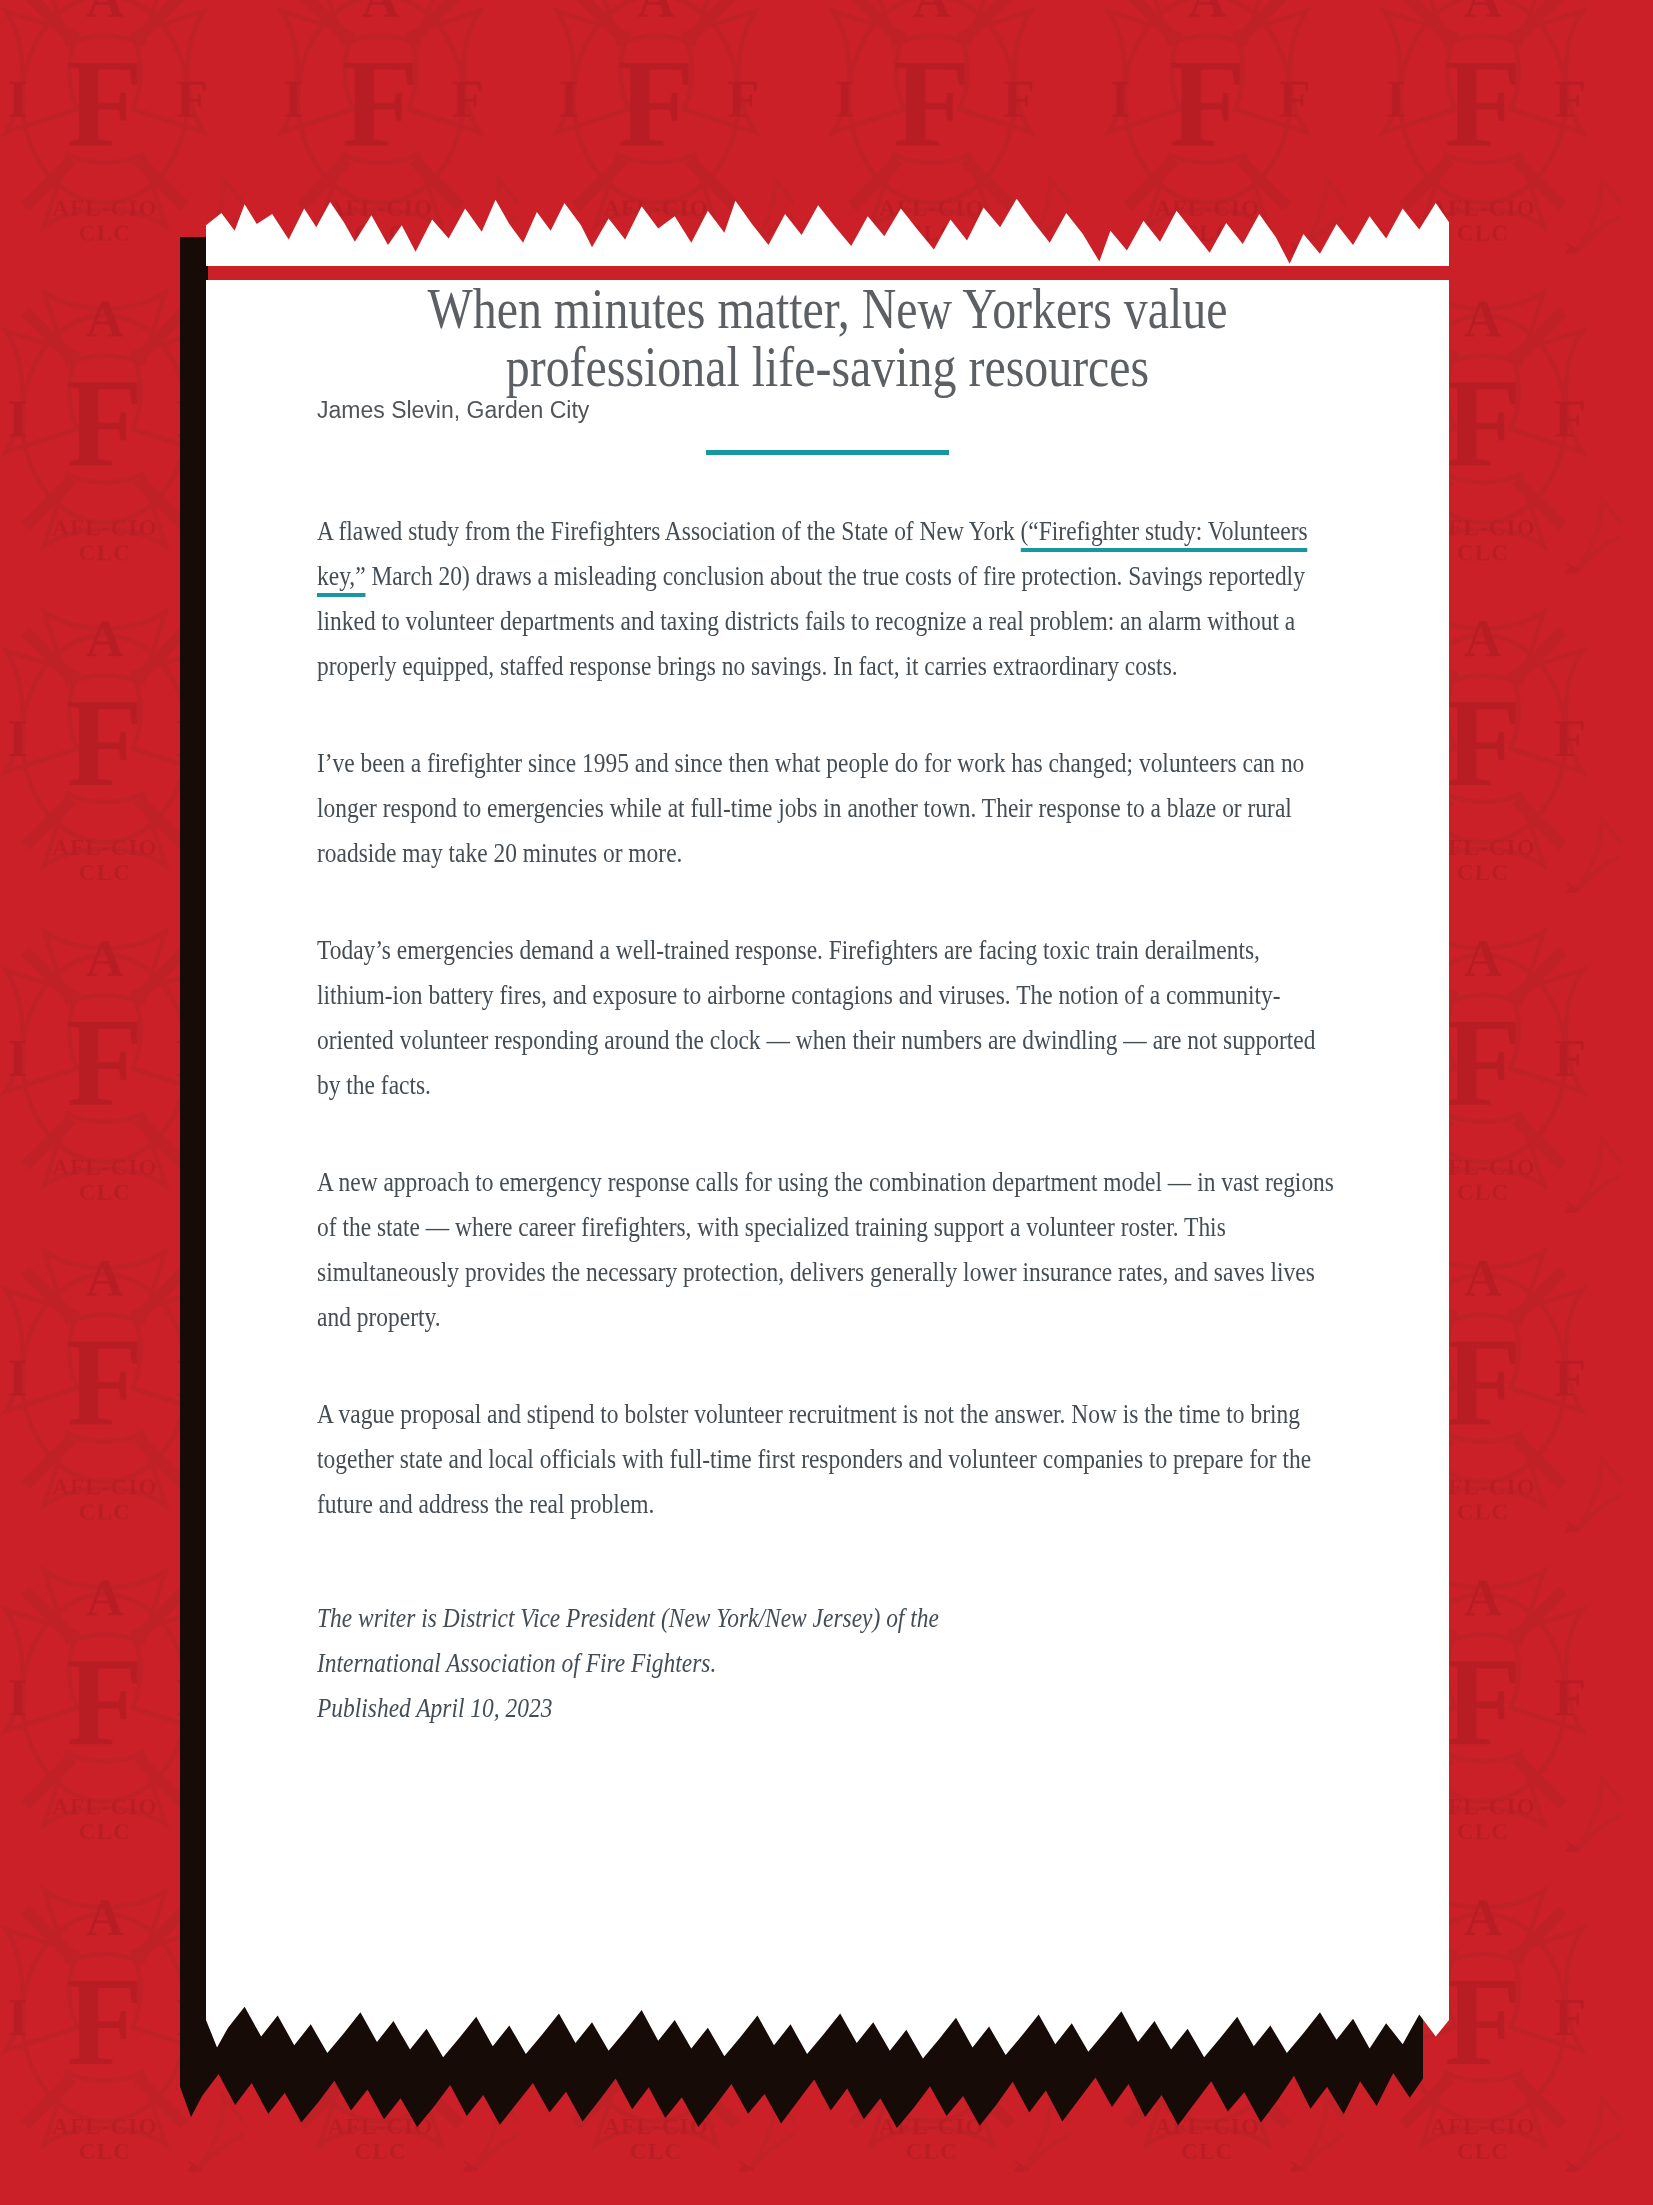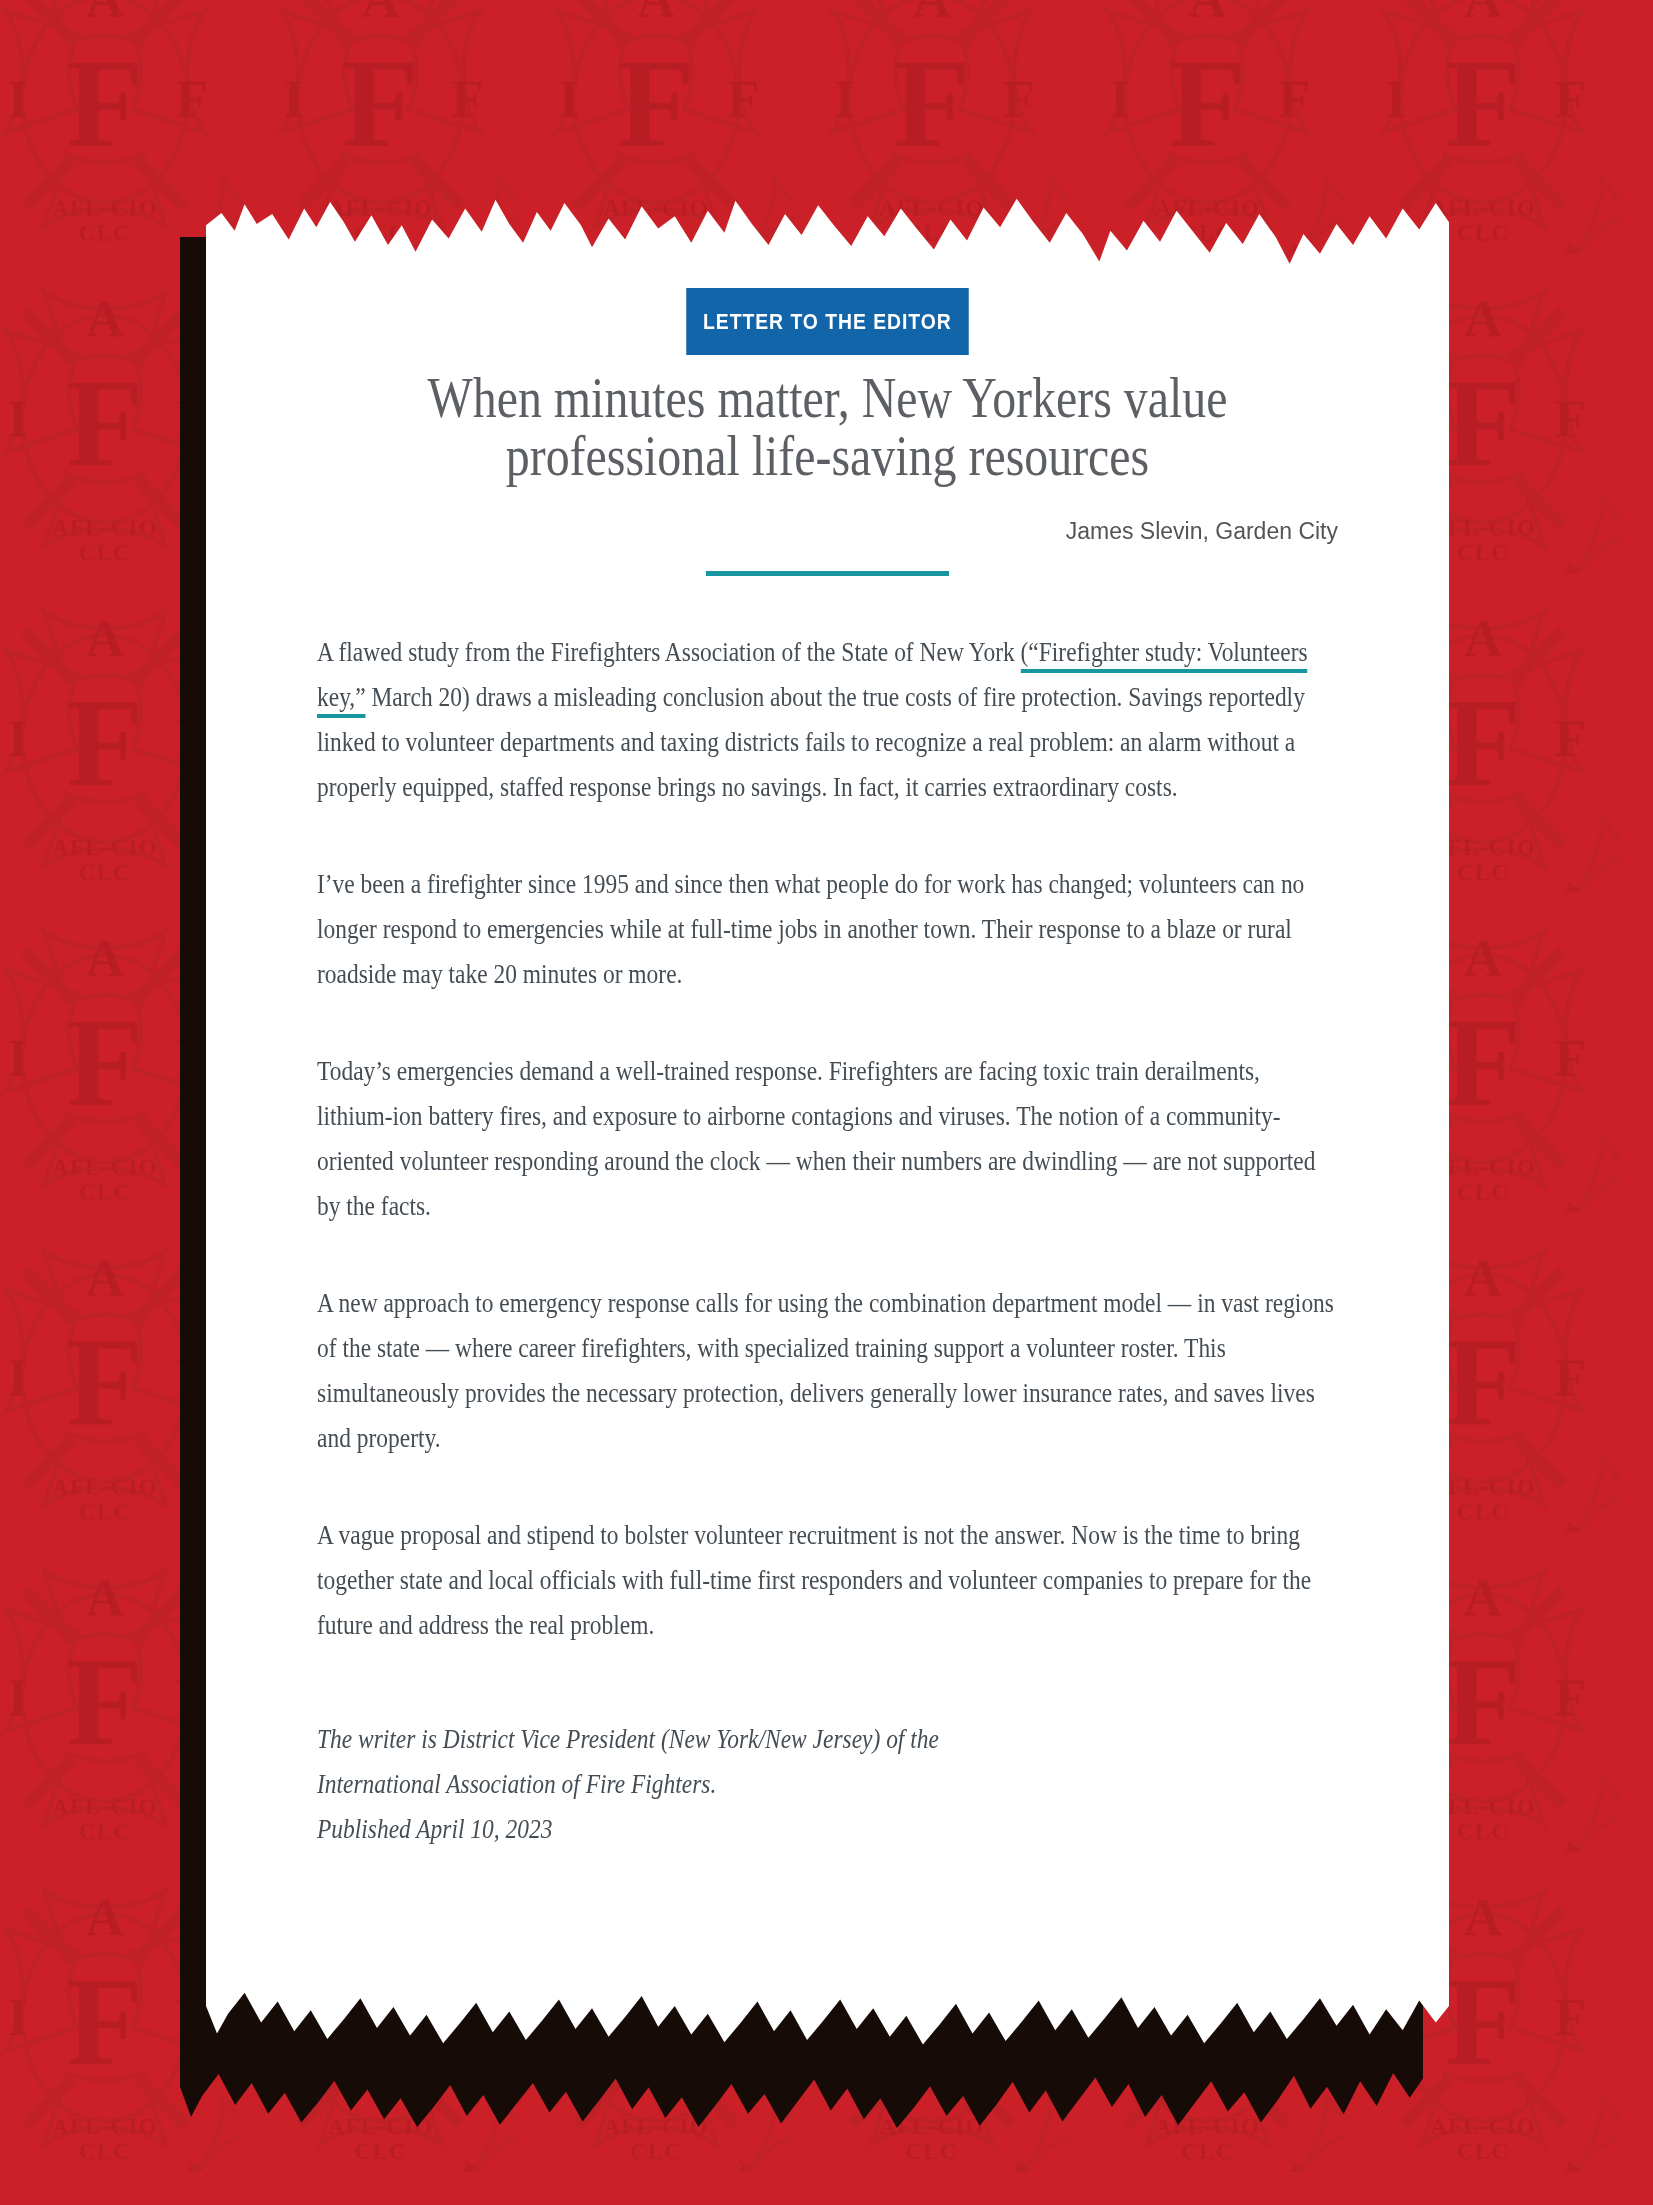--- a/index.html
+++ b/index.html
@@ -16,21 +16,21 @@
   .paper{position:absolute;left:206px;top:192px;width:1243px;height:1859px;}
   .torn-top,.torn-bottom{display:block;width:1243px;height:74px;}
   .torn-bottom{height:67px;}
   .paper-body{width:1243px;height:1718px;background:var(--paper-white);box-sizing:border-box;padding:0 111px;overflow:visible;}
   .badge-row{text-align:center;margin:0;padding-top:22px;}
   .badge{display:inline-block;background:var(--badge-blue);color:#fff;
     font-family:"Liberation Sans",sans-serif;font-weight:700;font-size:22px;line-height:67px;
     letter-spacing:1.1px;padding:0 19px;transform:scaleX(.88);}
   .headline{margin-top:14.3px;text-align:center;color:var(--headline-gray);
     font-size:57px;line-height:58px;font-weight:400;transform:scaleX(.84);}
-  .byline{margin-top:32px;text-align:right;color:var(--byline-gray);
+  .byline{text-align:left;color:var(--byline-gray);
     font-family:"Liberation Sans",sans-serif;font-size:23px;line-height:29px;}
   .rule{width:243px;height:4.4px;background:var(--accent-teal);margin:25px auto 0;}
   .article{margin-top:53px;font-size:27.6px;line-height:45px;color:var(--body-gray);
     width:117.6%;transform:scaleX(.85);transform-origin:0 0;}
   .article p{margin:0 0 52px 0;}
   .study-link{color:inherit;text-decoration:none;border-bottom:4.4px solid var(--accent-teal);padding-bottom:2.2px;cursor:pointer;}
   .footer-note{margin-top:69px;font-style:italic;}
   .published{margin-top:61px;font-style:italic;margin-bottom:0;}
 </style>
 </head>
@@ -73,23 +73,20 @@
   </svg>
 
   <div class="paper">
 
     <svg class="torn-top" viewBox="0 0 2254 134" preserveAspectRatio="none" xmlns="http://www.w3.org/2000/svg">
       <polygon fill="#ffffff" points="0,134 0,60 28,38 52,70 70,22 92,58 120,40 150,86 178,30 200,64 225,18 250,55 270,90 300,42 330,96 355,60 380,108 410,50 440,84 470,30 500,72 525,14 550,58 575,92 600,36 625,70 650,20 680,60 700,100 730,48 760,86 790,26 820,66 850,44 880,92 910,34 940,74 960,16 990,58 1020,96 1050,40 1080,78 1110,24 1140,62 1170,98 1200,44 1230,80 1260,30 1290,68 1320,104 1350,50 1380,88 1410,28 1440,64 1470,12 1500,54 1530,92 1560,38 1590,76 1620,126 1640,70 1670,106 1700,52 1730,90 1760,34 1790,72 1820,110 1850,56 1880,94 1910,40 1940,82 1965,130 1990,76 2020,112 2050,58 2080,96 2110,44 2140,84 2170,30 2200,68 2230,20 2254,55 2254,134"></polygon>
     </svg>
 
     <div class="paper-body">
 
-      <div class="badge-row">
-        <span class="badge">LETTER TO THE EDITOR</span>
-      </div>
 
       <div class="headline">
         <div>When minutes matter, New Yorkers value</div>
         <div>professional life-saving resources</div>
       </div>
 
       <div class="byline">James Slevin, Garden City</div>
 
       <div class="rule"></div>
 

